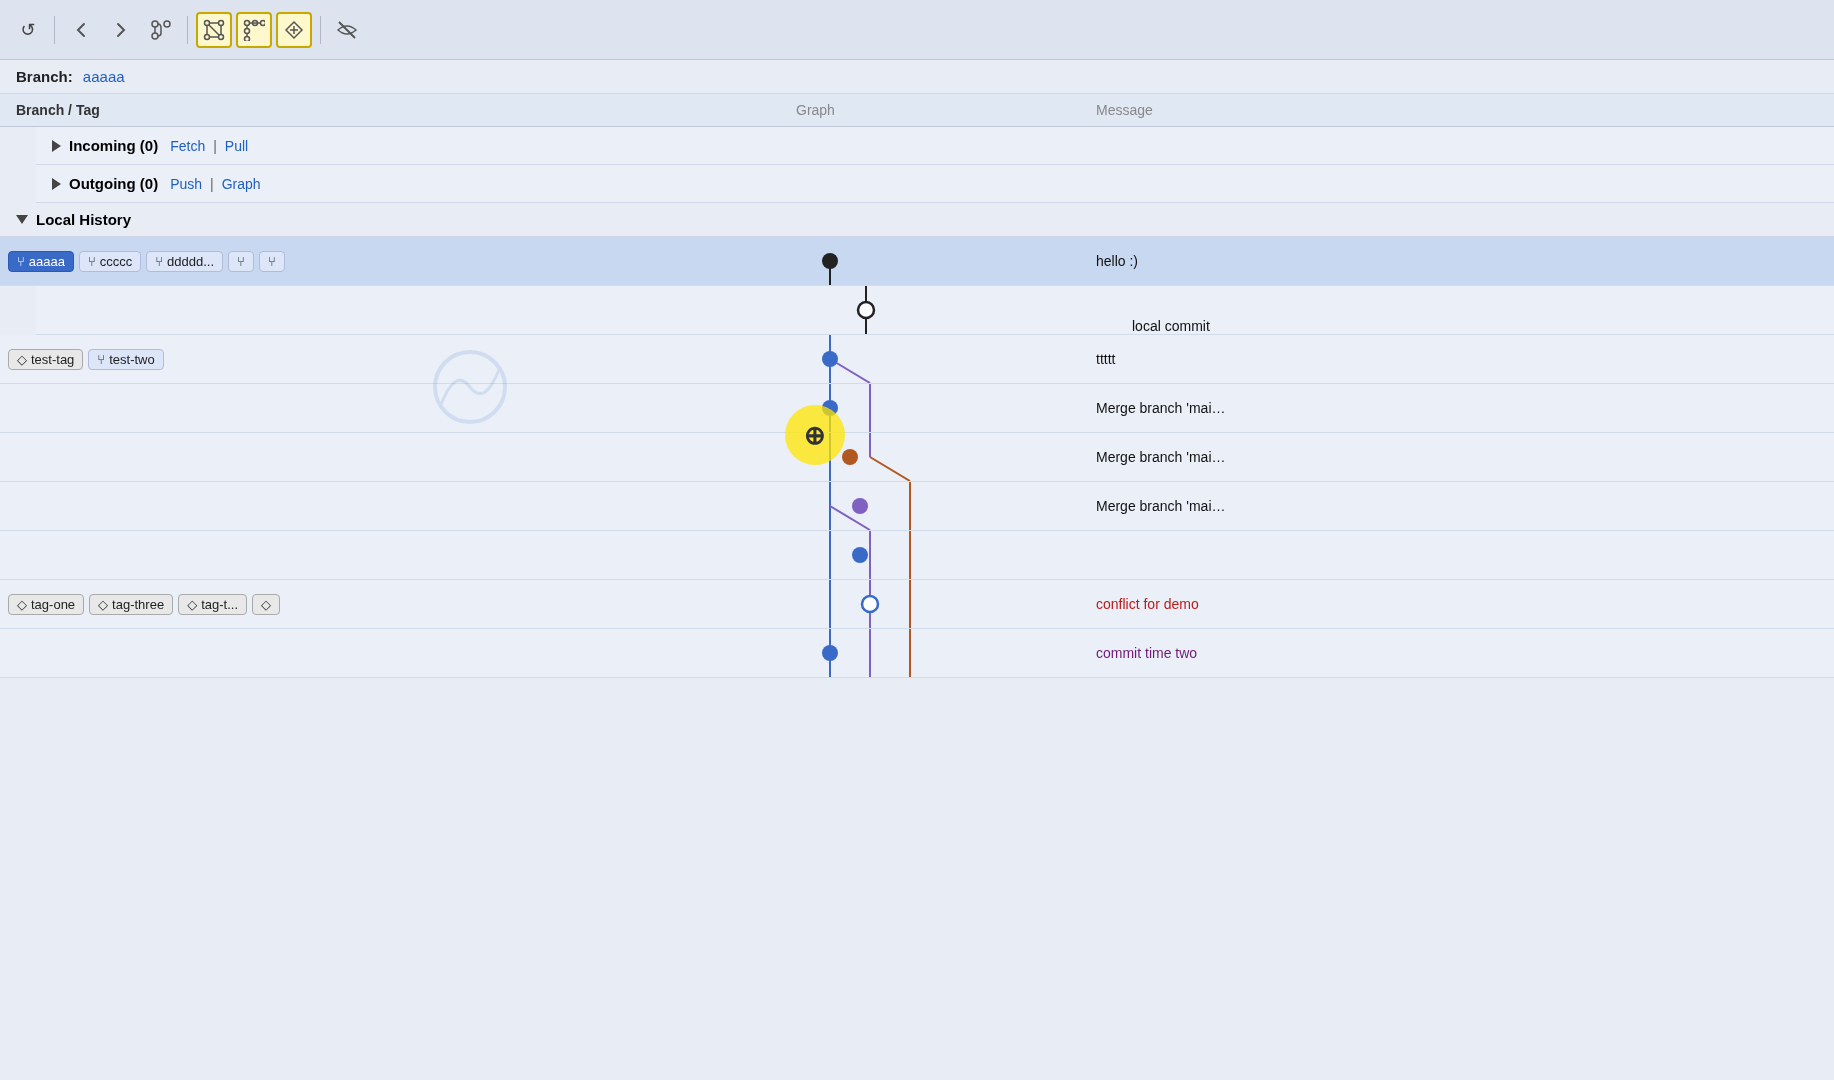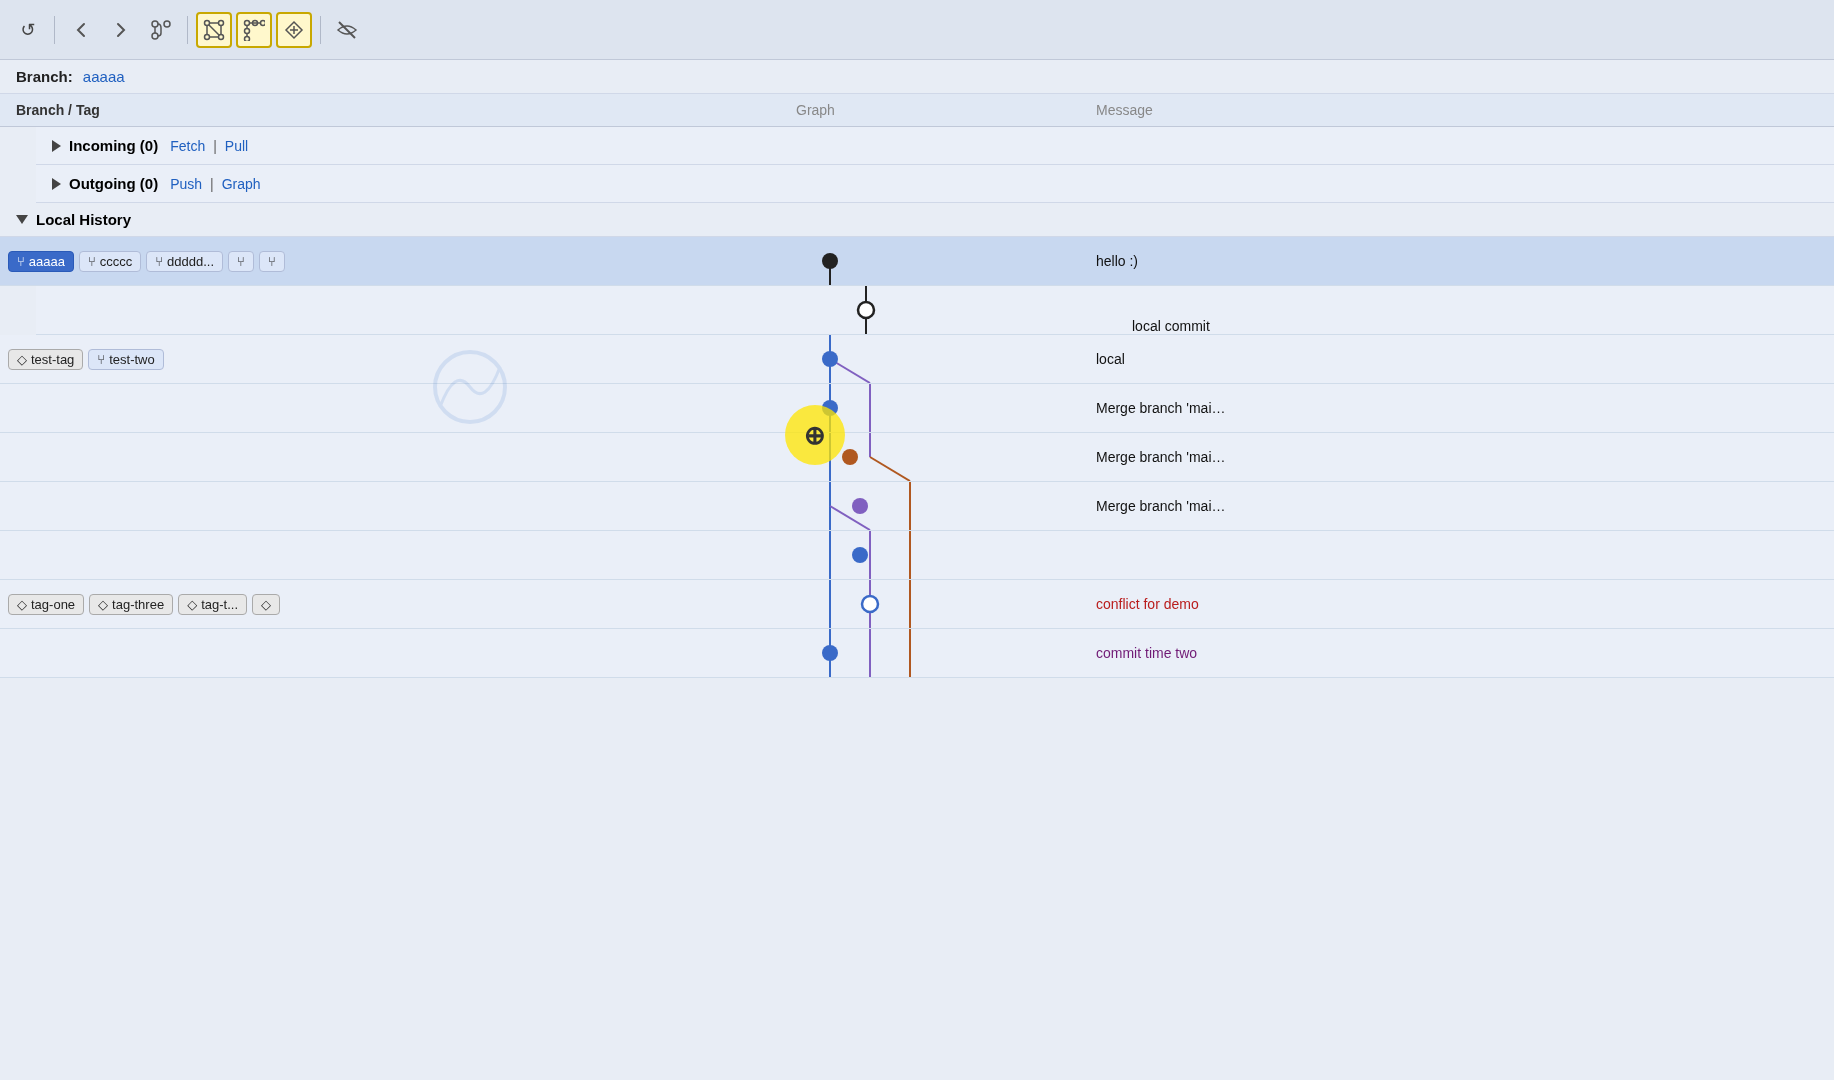--- a/index.html
+++ b/index.html
@@ -347,21 +347,21 @@
           </div>
         </div>
         <div style="width:300px; display:flex; align-items:center; justify-content:center;">
           <svg width="280" height="48">
             <line x1="40" y1="0" x2="40" y2="48" stroke="#3a6ac8" stroke-width="2"></line>
             <line x1="40" y1="24" x2="80" y2="48" stroke="#8060c0" stroke-width="2"></line>
             <circle cx="40" cy="24" r="8" fill="#3a6ac8"></circle>
           </svg>
         </div>
         <div style="flex:1; display:flex; align-items:center; padding-left:16px; font-size:14px; color:#111;">
-          <span>local</span>
+          <span>ttttt</span>
         </div>
       </div>
 
       <div style="display:flex; align-items:stretch; background:#eaeff8; border-bottom:1px solid #d0dcea; min-height:48px;">
         <div style="width:780px; display:flex; align-items:center; padding:4px 8px;"></div>
         <div style="width:300px; display:flex; align-items:center; justify-content:center;">
           <svg width="280" height="48">
             <line x1="40" y1="0" x2="40" y2="48" stroke="#3a6ac8" stroke-width="2"></line>
             <line x1="80" y1="0" x2="80" y2="48" stroke="#8060c0" stroke-width="2"></line>
             <circle cx="40" cy="24" r="8" fill="#3a6ac8"></circle>

